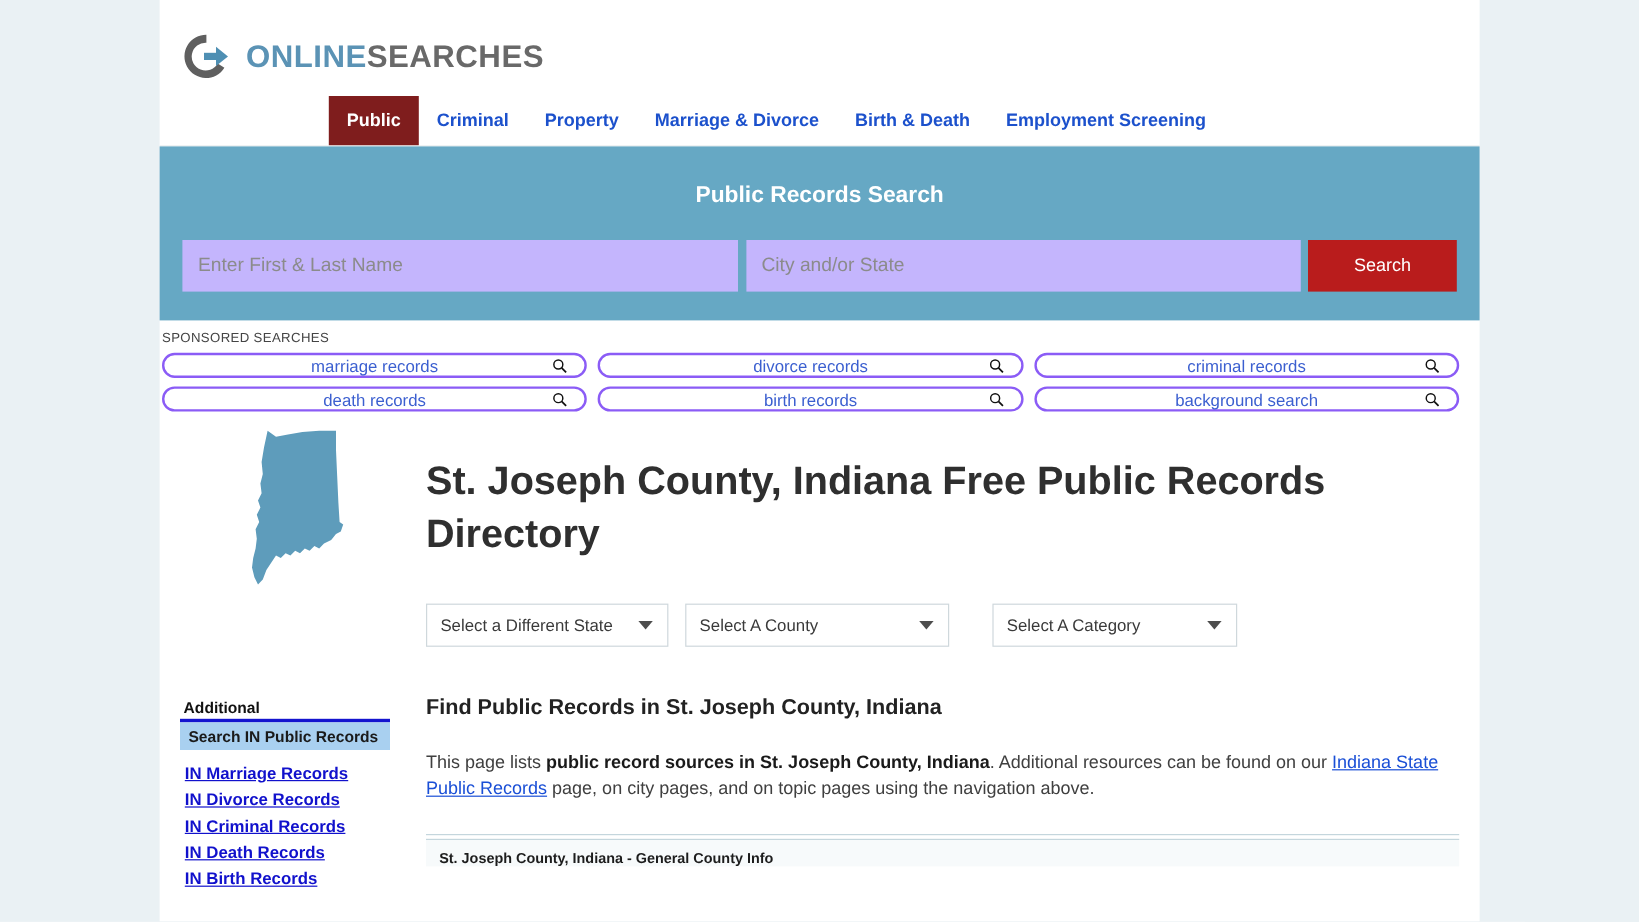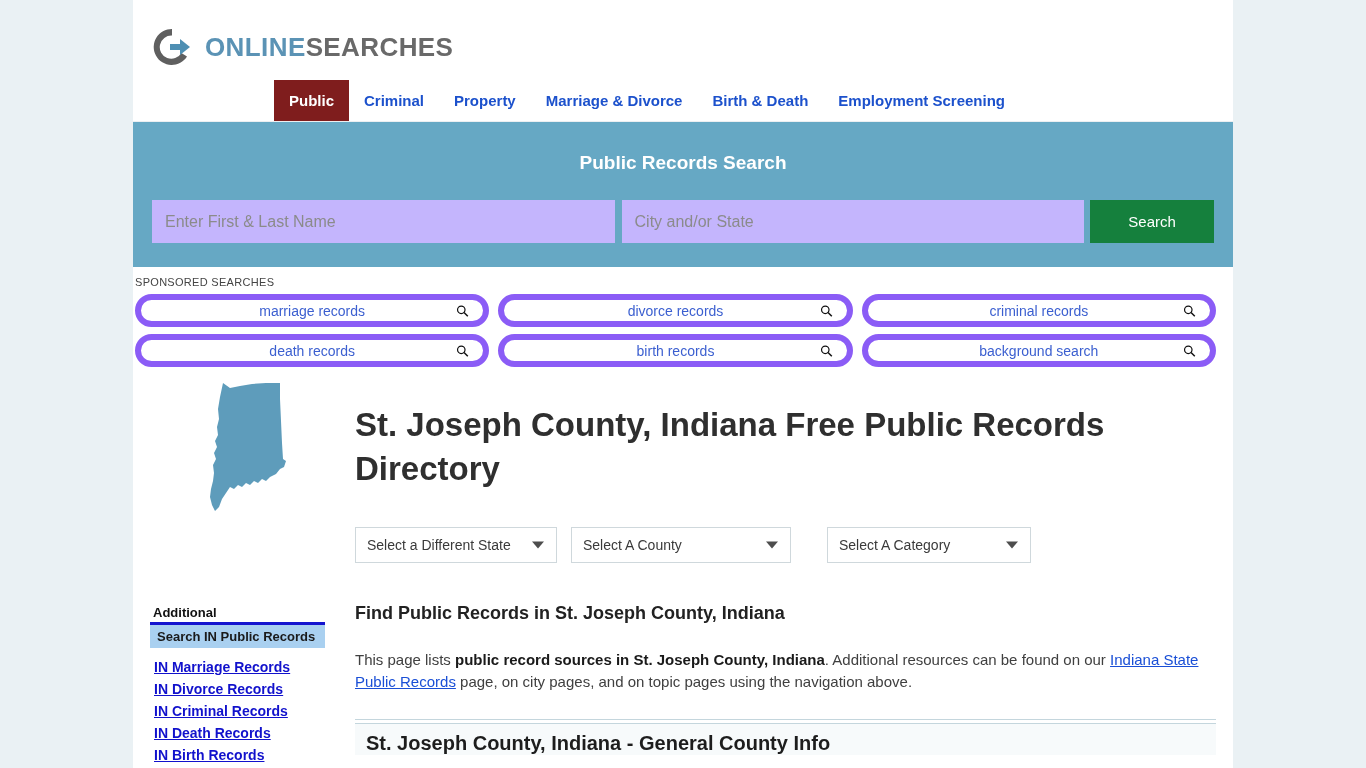--- a/index.html
+++ b/index.html
@@ -86,21 +86,21 @@
     font-size: 16px;
     color: #333;
     padding: 0 13px;
     font-family: "Liberation Sans", sans-serif;
   }
   .search-field::placeholder { color: #8b8b8b; }
   #name-field { width: 467px; margin-right: 7px; }
   #city-field { width: 467px; margin-right: 6px; }
   .search-btn {
     width: 125px; height: 43px;
-    background: #15803d;
+    background: #b91c1c;
     color: #ffffff;
     border: 0;
     font-size: 15px;
     cursor: pointer;
     font-family: "Liberation Sans", sans-serif;
   }
 
   
   .sponsored { padding: 9px 17px 0 2px; }
   .sponsored-label {
@@ -109,22 +109,22 @@
     letter-spacing: 0.3px;
     margin-bottom: 6px;
   }
   .pill-grid {
     display: grid;
     grid-template-columns: repeat(3, 1fr);
     gap: 7px 9px;
   }
   .pill {
     position: relative;
-    height: 33px;
-    border: 6px solid #8b5cf6;
+    height: 21px;
+    border: 2px solid #8b5cf6;
     border-radius: 17px;
     background: #fff;
     display: flex;
     align-items: center;
     justify-content: center;
     font-size: 14px;
     color: #3b5fd0;
     cursor: pointer;
   }
   .pill .mag {
@@ -219,21 +219,21 @@
   p.intro a { color: #1a4fd6; text-decoration: underline; }
   .table-top {
     margin-top: 26px;
     border-top: 1px solid #c4d6dd;
     border-bottom: 1px solid #c4d6dd;
     height: 5px;
   }
   .table-head {
     background: #f7fafb;
     padding: 8px 0 0 11px;
-    font-size: 20px;
+    font-size: 12px;
     font-weight: bold;
     color: #1d1d1d;
   }
 </style>
 </head>
 <body>
 
 <div id="page">
   <div class="content-wrap">
 

